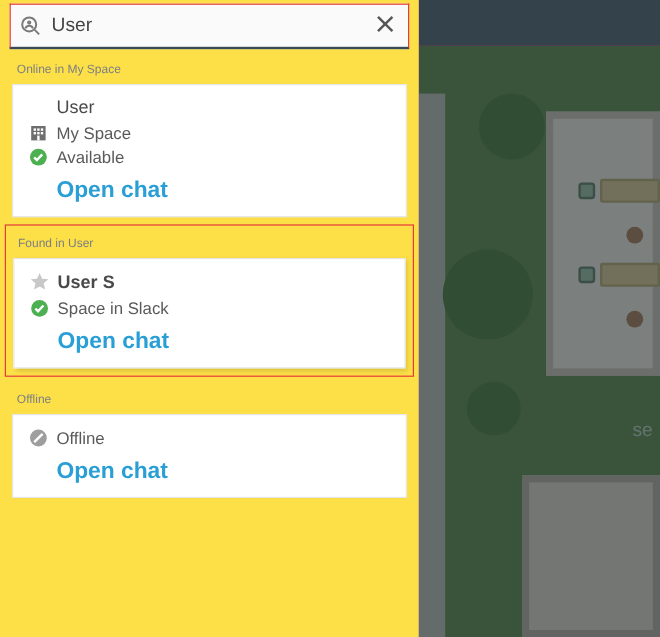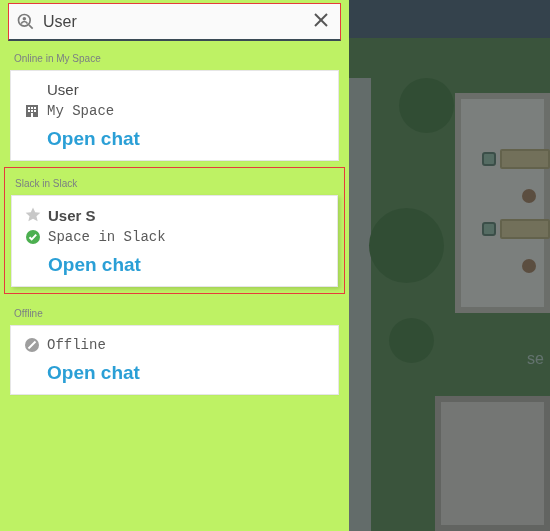--- a/index.html
+++ b/index.html
@@ -1,21 +1,21 @@
 <!DOCTYPE html>
 <html><head>
 <meta charset="utf-8">
 <style>
   * { box-sizing: border-box; margin: 0; padding: 0; }
   html, body { width: 550px; height: 531px; font-family: Arial, Helvetica, sans-serif; overflow: hidden; }
   .root { display: flex; width: 100%; height: 100%; }
   .panel {
     width: 349px;
     height: 100%;
-    background: #bef264;
+    background: #fde047;
     display: flex;
     flex-direction: column;
   }
   .right {
     flex: 1;
     position: relative;
     background: #be185d;
     overflow: hidden;
   }
   
@@ -65,21 +65,20 @@
     padding-left: 24px;
     margin-bottom: 4px;
   }
   .meta-row {
     display: flex;
     align-items: center;
     gap: 6px;
     font-size: 14px;
     color: #5a5a5a;
     margin-bottom: 2px;
-    font-family: Liberation Mono, monospace;
   }
   .open-chat {
     color: #2a9fd6;
     font-size: 19px;
     font-weight: 700;
     padding-left: 24px;
     margin-top: 6px;
     cursor: pointer;
     display: inline-block;
   }
@@ -145,25 +144,34 @@
             <rect x="7" y="4" width="2" height="2" fill="#fff"></rect>
             <rect x="10" y="4" width="2" height="2" fill="#fff"></rect>
             <rect x="4" y="7" width="2" height="2" fill="#fff"></rect>
             <rect x="7" y="7" width="2" height="2" fill="#fff"></rect>
             <rect x="10" y="7" width="2" height="2" fill="#fff"></rect>
             <rect x="7" y="10" width="2" height="4" fill="#fff"></rect>
           </svg>
         </span>
         <span>My Space</span>
       </div>
+      <div class="meta-row">
+        <span class="icon-slot">
+          <svg width="16" height="16" viewBox="0 0 16 16">
+            <circle cx="8" cy="8" r="7" fill="#4caf50"></circle>
+            <path d="M4.5 8.2l2.2 2.2 4.5-4.8" stroke="#fff" stroke-width="2" fill="none"></path>
+          </svg>
+        </span>
+        <span>Available</span>
+      </div>
       <span class="open-chat">Open chat</span>
     </div>
 
     <div class="group-highlight">
-      <div class="section-header">Slack in Slack</div>
+      <div class="section-header">Found in User</div>
       <div class="card">
         <div class="name-row">
           <span class="icon-slot">
             <svg width="18" height="18" viewBox="0 0 24 24">
               <path d="M12 2l2.9 6.3 6.9.6-5.2 4.6 1.6 6.8L12 16.9 5.8 20.3l1.6-6.8L2.2 8.9l6.9-.6L12 2z" fill="#c8c8c8"></path>
             </svg>
           </span>
           <span class="user-name">User S</span>
         </div>
         <div class="meta-row">

